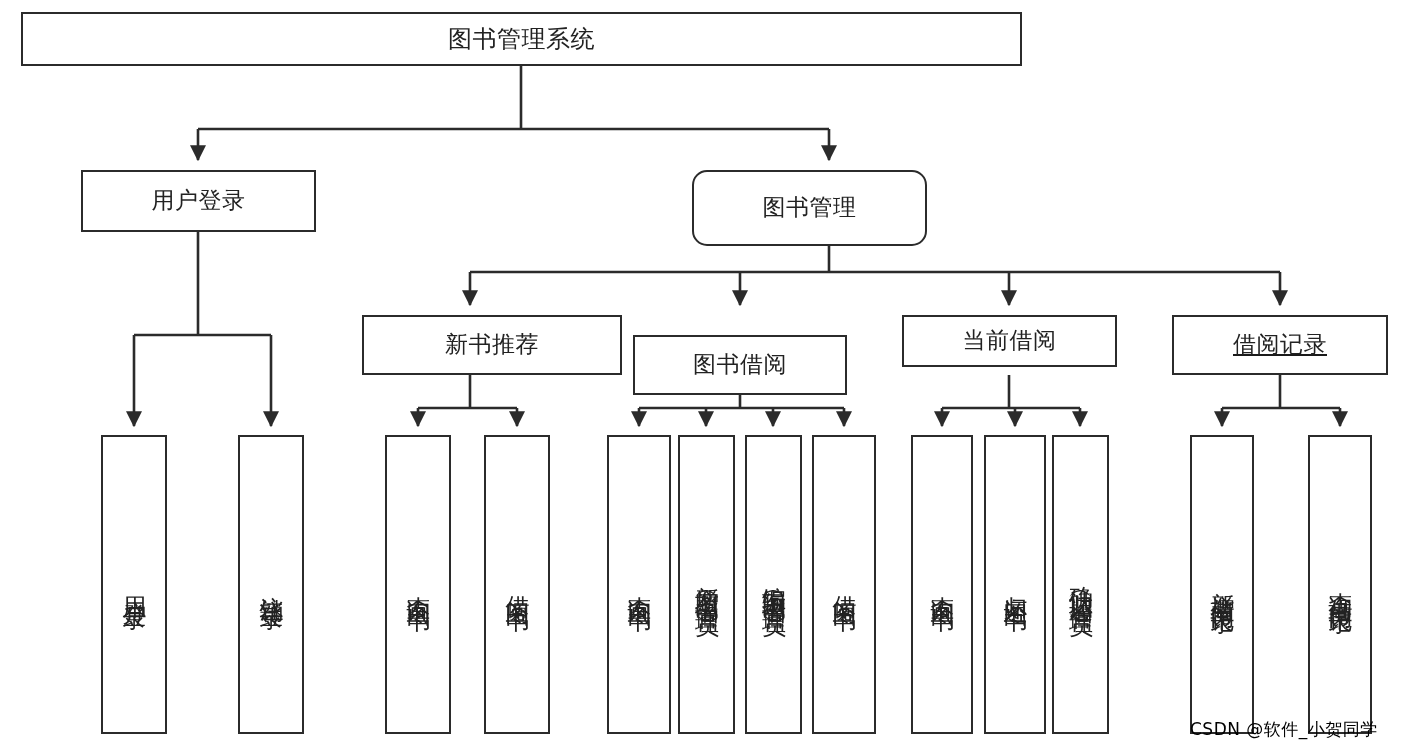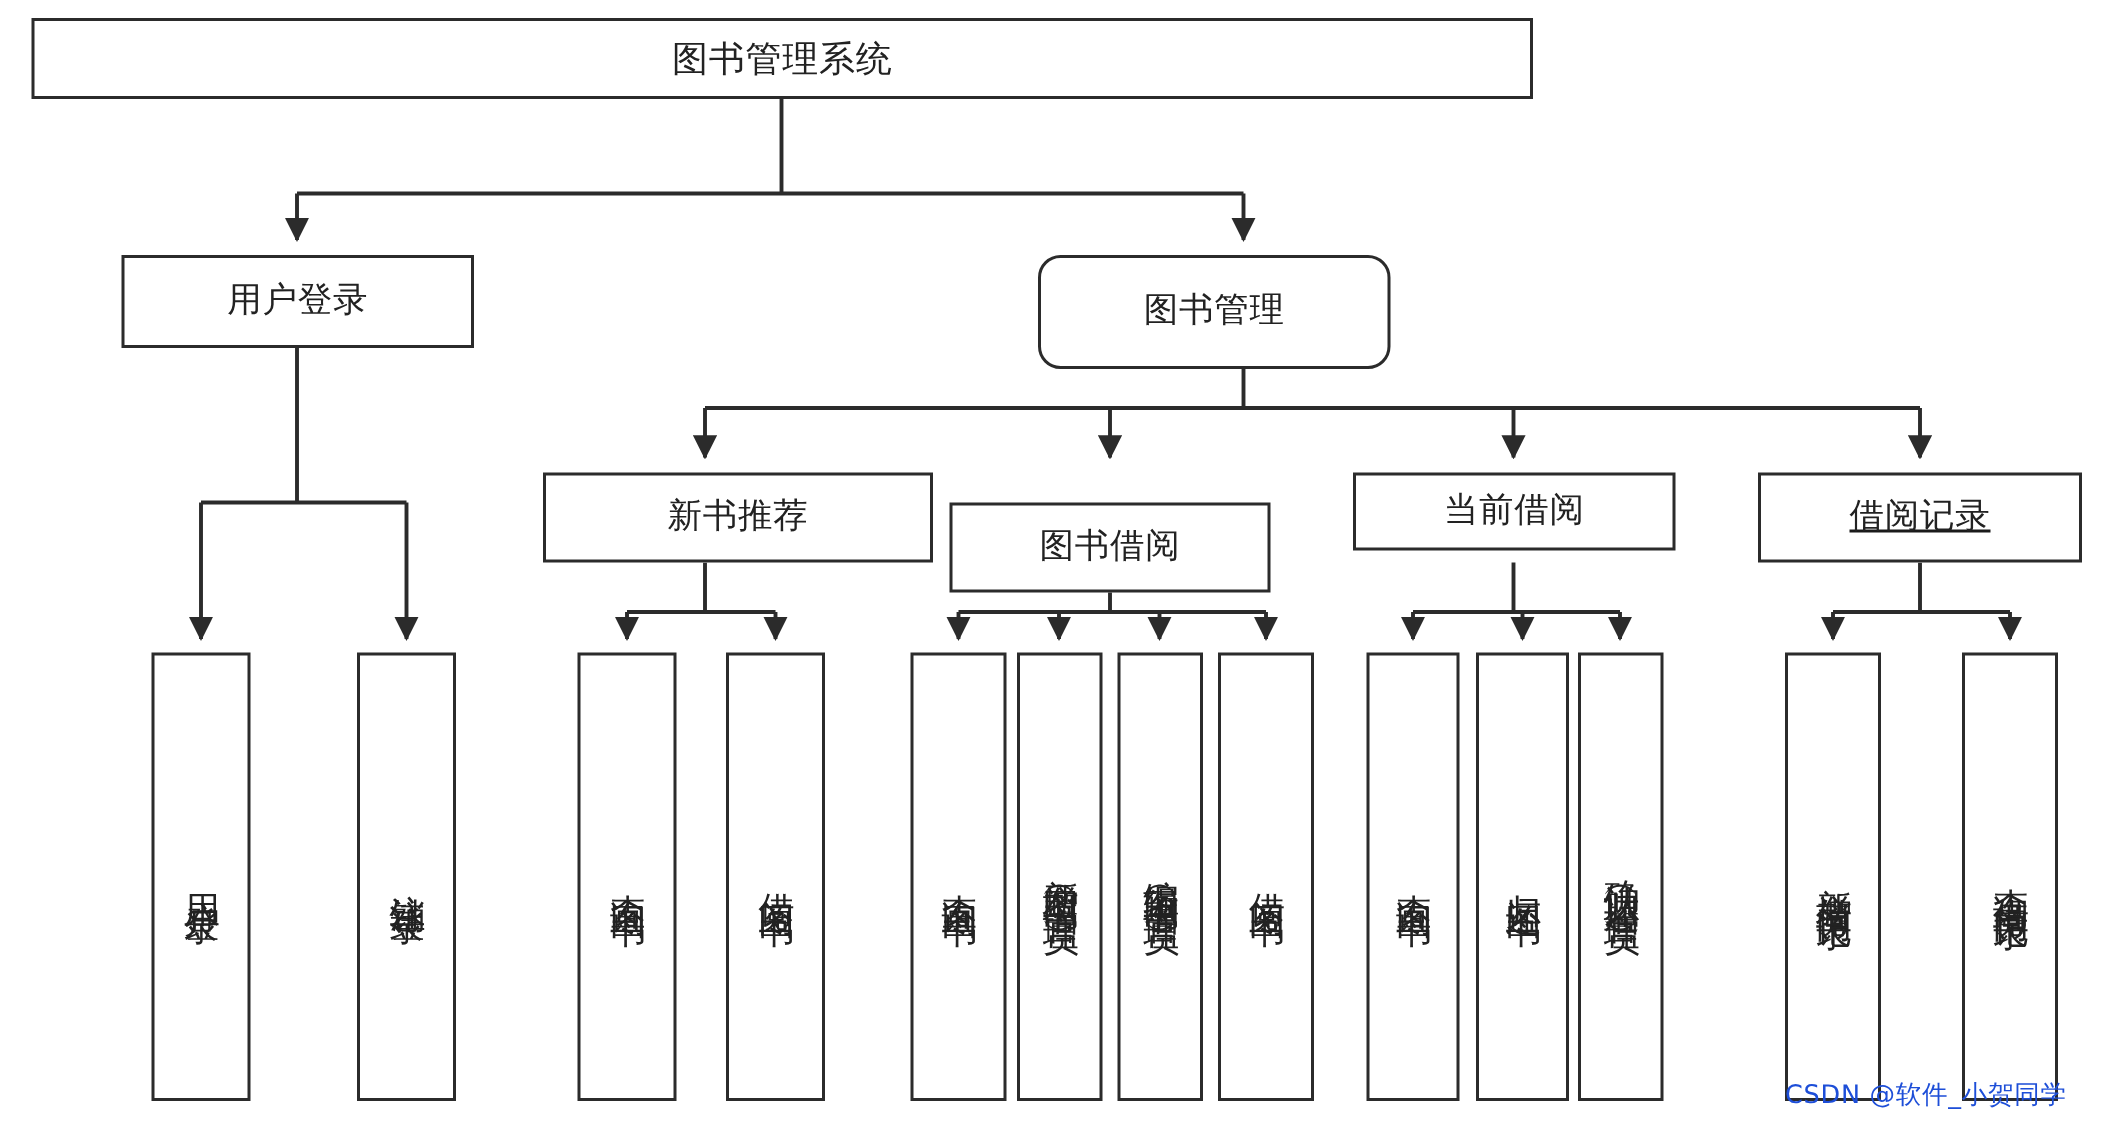--- a/index.html
+++ b/index.html
@@ -53,21 +53,21 @@
     writing-mode:vertical-rl;
     text-orientation:upright;
     font-size:24px;
     line-height:1.05;
     letter-spacing:4px;
     white-space:nowrap;
     max-height:286px;
   }
   .watermark{
     position:absolute;
-    color:#1d4ed8;
+    color:#000000;
     font-size:17px;
     white-space:nowrap;
     z-index:5;
     letter-spacing:0.5px;
   }
 </style>
 </head>
 <body>
 
 <div id="canvas">

